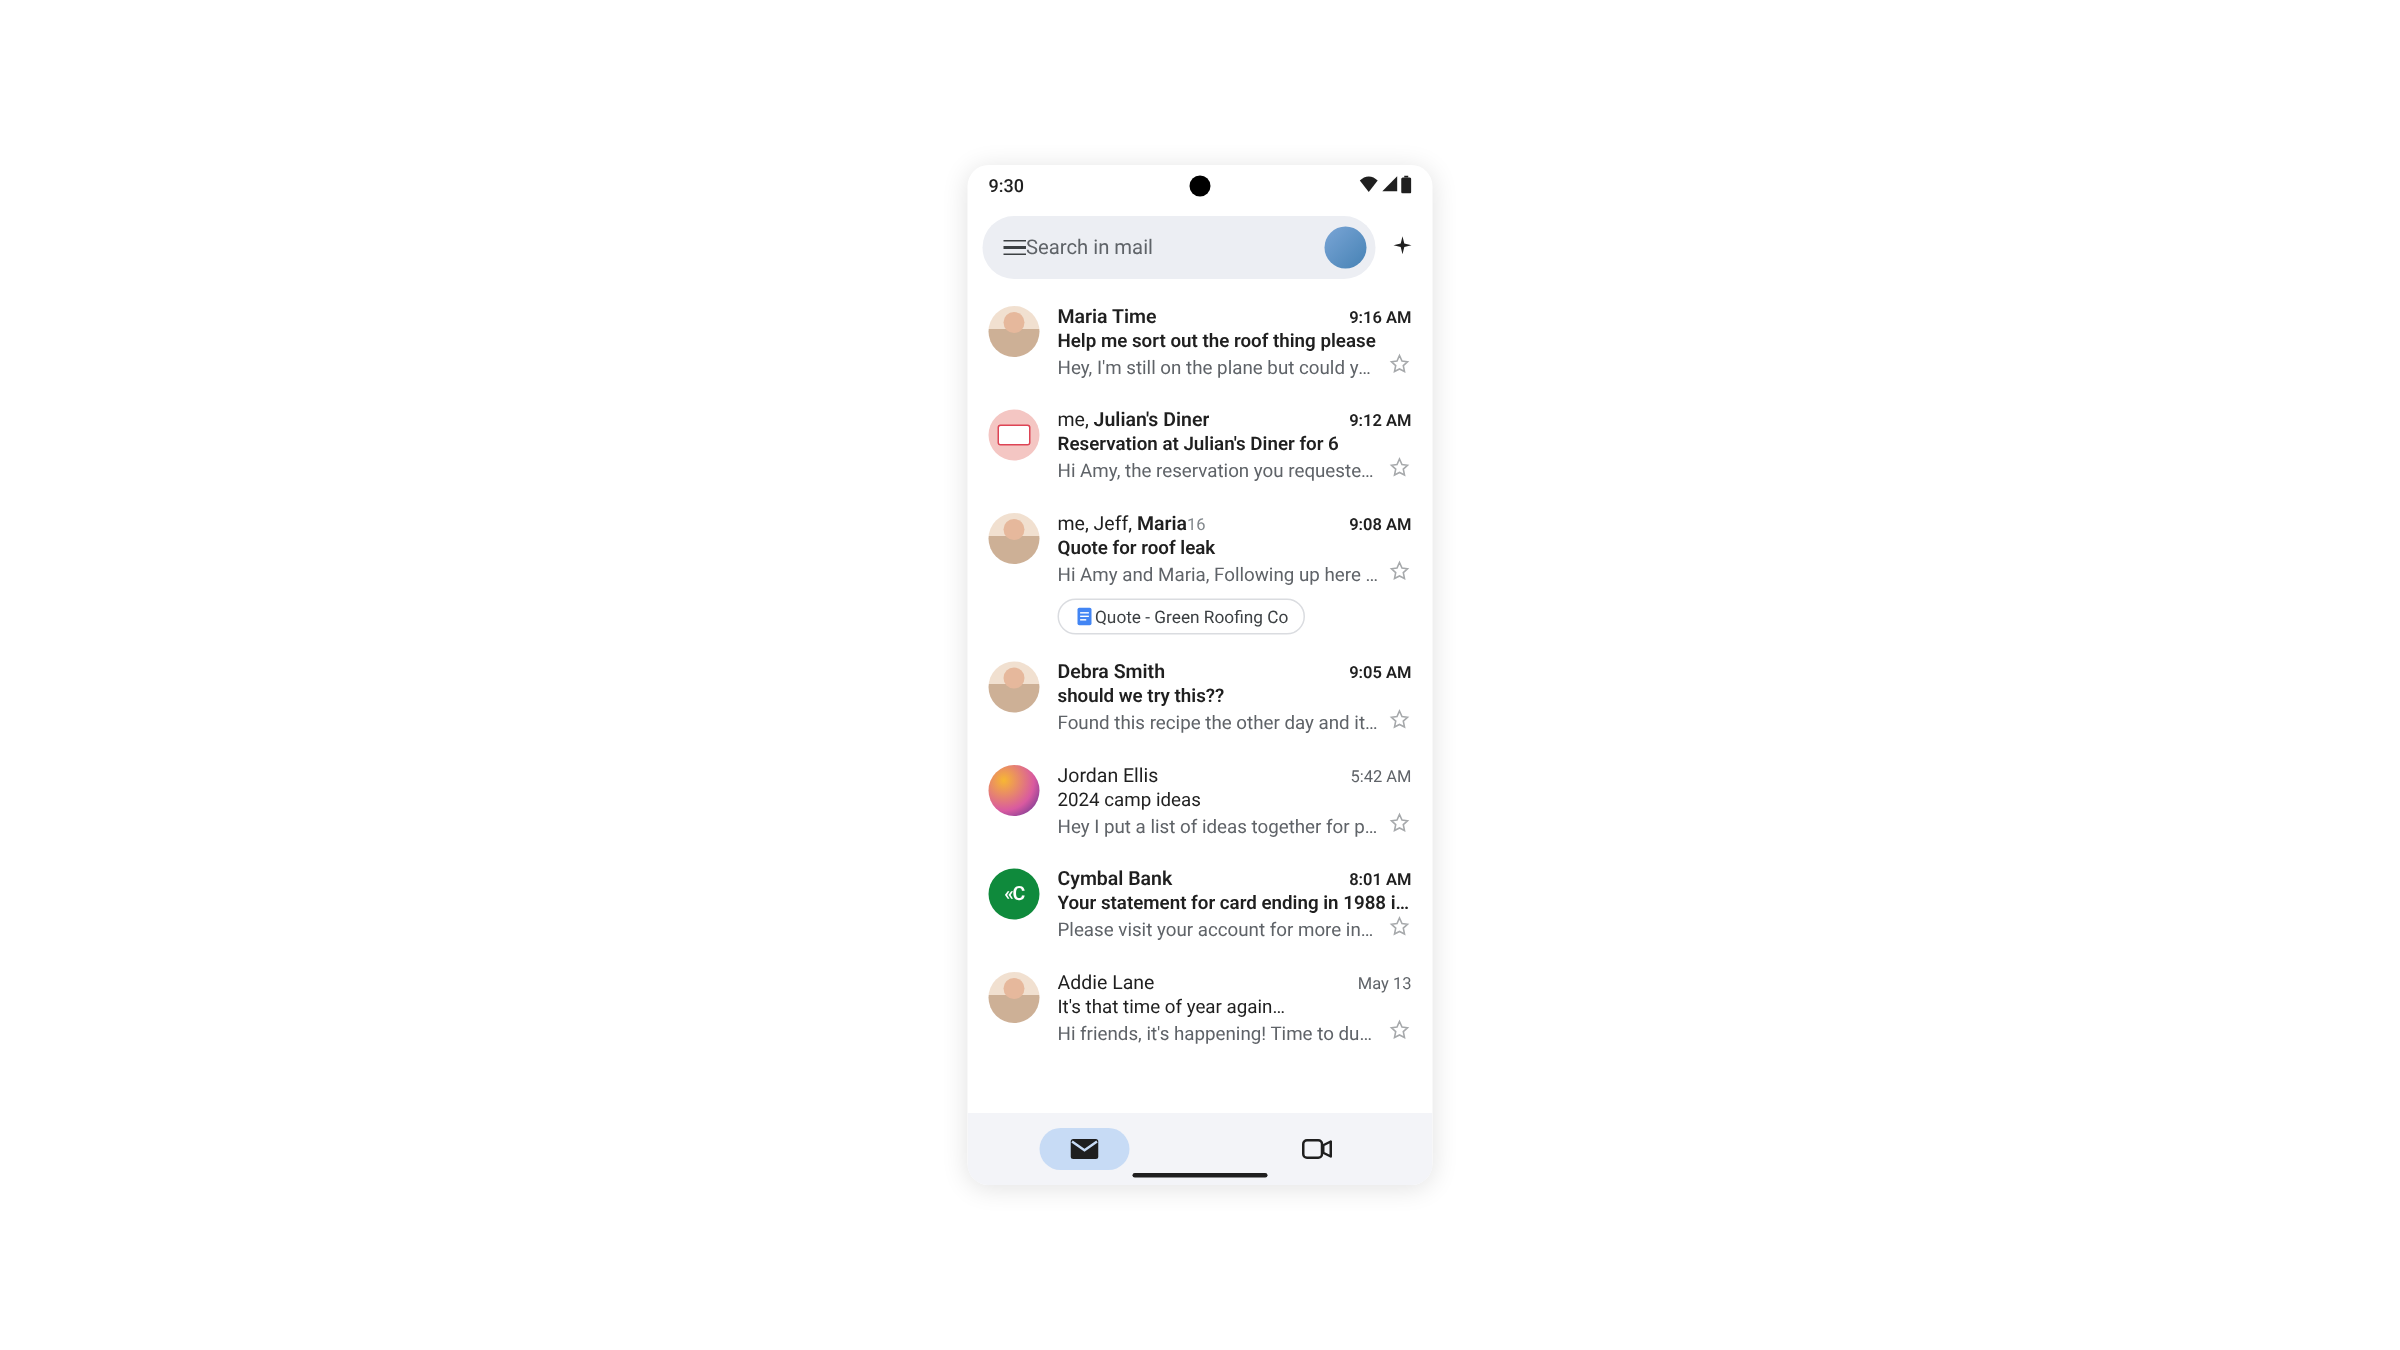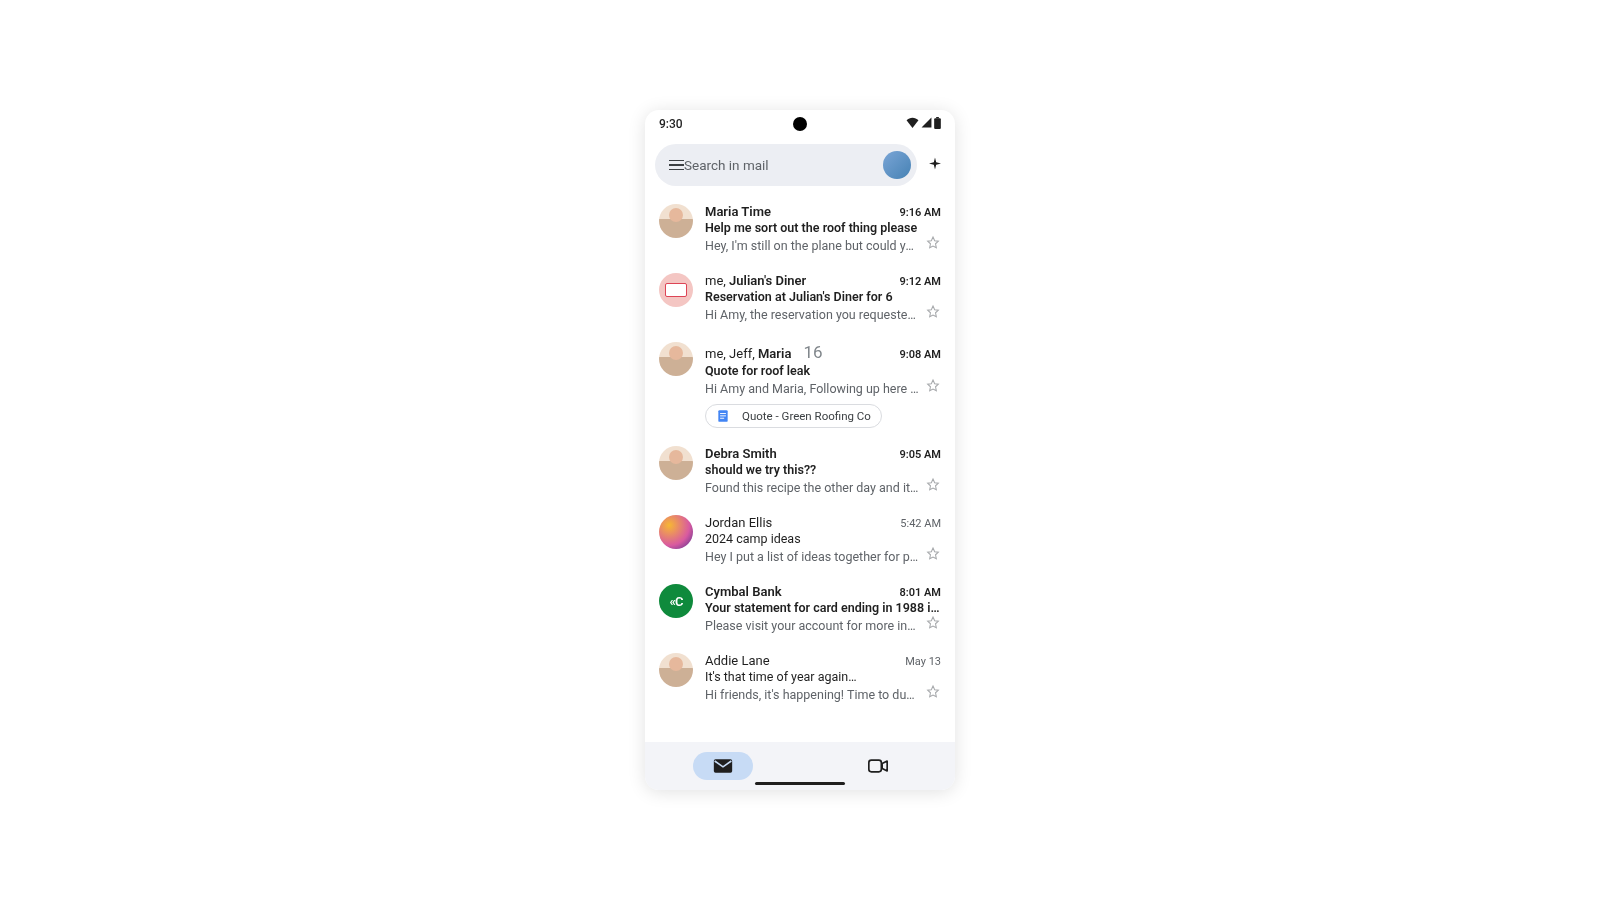--- a/index.html
+++ b/index.html
@@ -80,30 +80,30 @@
     flex-shrink: 0;
     background: #ddd;
     display:flex; align-items:center; justify-content:center;
     font-size: 14px; color:#fff; font-weight:500;
     overflow:hidden;
   }
   .mail-body { flex:1; min-width:0; }
   .mail-top { display:flex; justify-content:space-between; align-items:baseline; gap:8px; }
   .sender { font-size: 13px; color:#1f1f1f; white-space:nowrap; overflow:hidden; text-overflow:ellipsis; }
   .sender .bold { font-weight:600; }
-  .sender .count { font-size:17px; color:#80868b; margin-left:12px; }
+  .sender .count { font-size:11px; color:#80868b; margin-left:0; }
   .time { font-size: 11px; color:#5f6368; white-space:nowrap; }
   .time.bold { color:#1f1f1f; font-weight:600; }
   .subject { font-size: 12.5px; color:#1f1f1f; white-space:nowrap; overflow:hidden; text-overflow:ellipsis; margin-top:1px; }
   .subject.bold { font-weight:600; }
   .snippet-row { display:flex; align-items:center; gap:6px; }
   .snippet { font-size: 12.5px; color:#5f6368; white-space:nowrap; overflow:hidden; text-overflow:ellipsis; flex:1; margin-top:1px; }
   .star { width:16px; height:16px; flex-shrink:0; opacity:0.55; }
   .attachment-chip {
-    display:inline-flex; align-items:center; gap:12px;
+    display:inline-flex; align-items:center; gap:0;
     border:1px solid #dadce0; border-radius: 14px;
     padding: 4px 10px; margin-top:6px;
     font-size: 11.5px; color:#3c4043;
   }
   .doc-icon { width:14px; height:14px; }
   
   .bottombar {
     height: 48px;
     background: #f3f4f8;
     display:flex;

